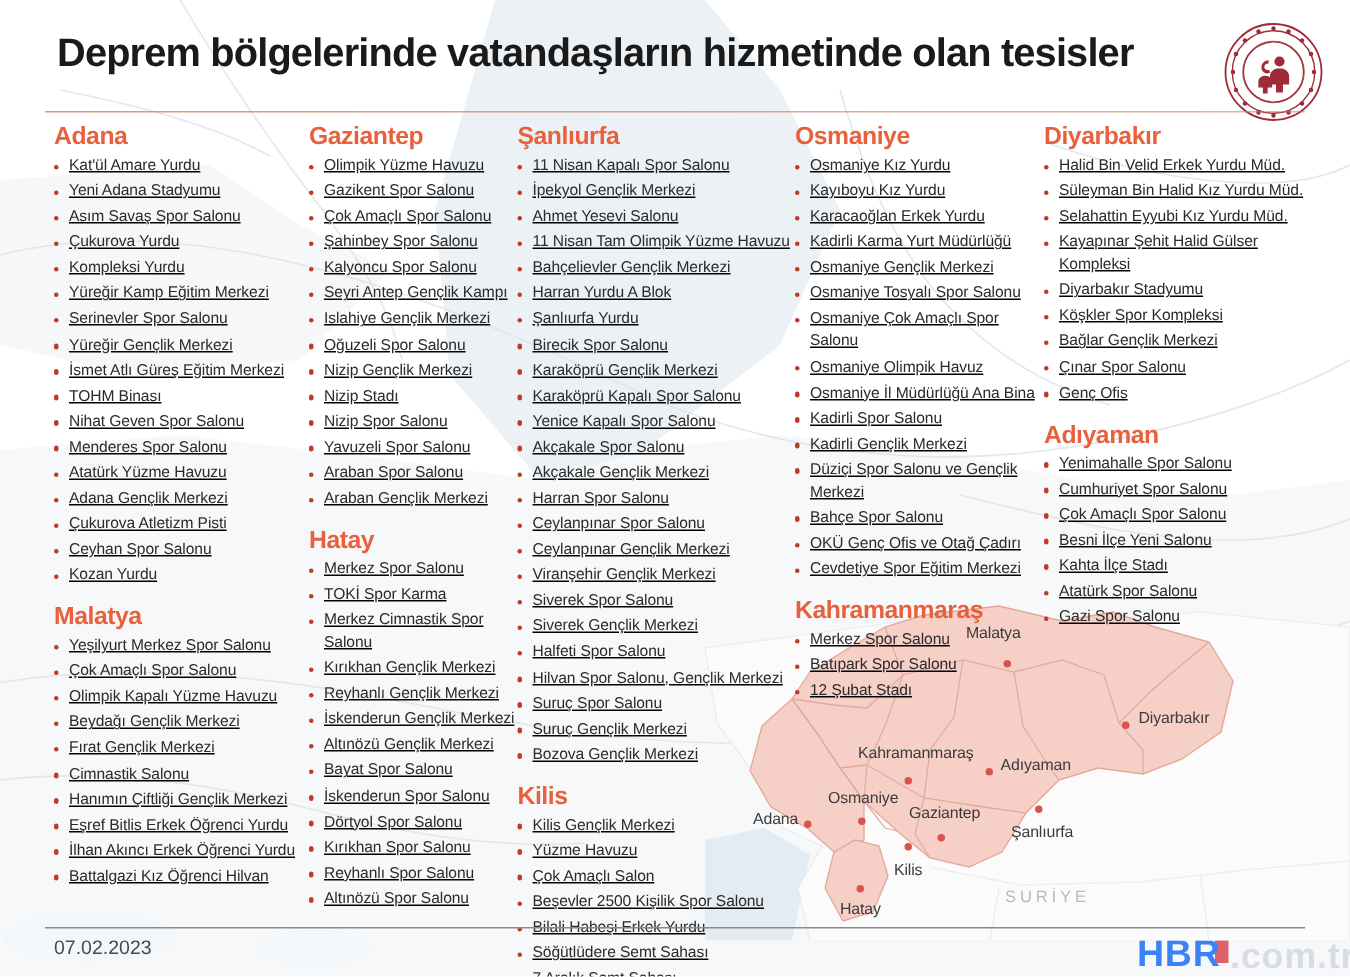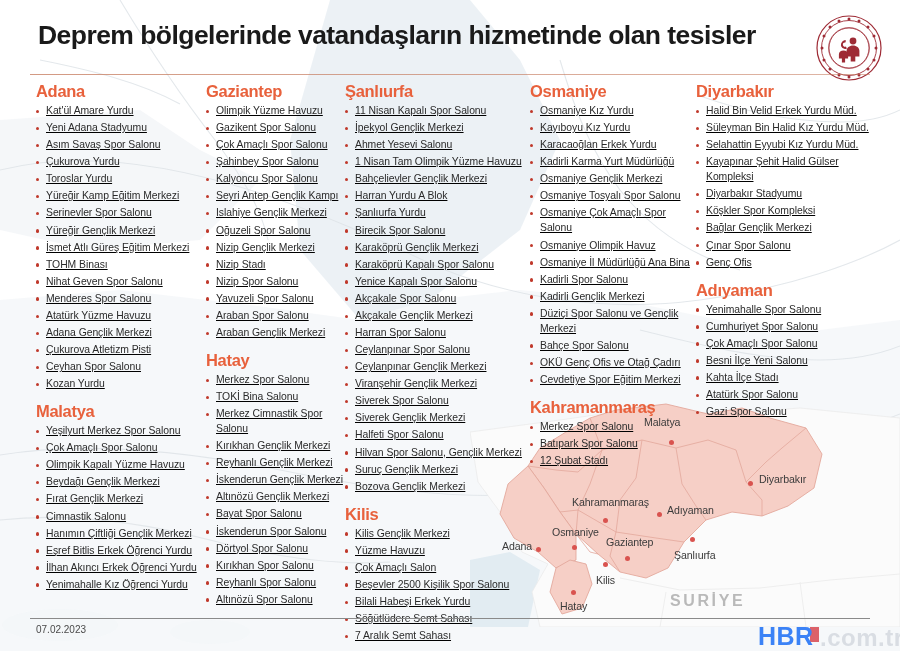--- a/index.html
+++ b/index.html
@@ -96,41 +96,40 @@
   #inset-map svg { width: 430px; height: 235px; display: block; }
   .map-city-label {
     position: absolute;
     font-size: 10.6px;
     color: #3b3b3b;
     white-space: nowrap;
     letter-spacing: -0.1px;
   }
   .map-country-label {
     position: absolute;
-    font-size: 16px;
+    font-size: 11px;
     color: #b9b9b9;
     letter-spacing: 2.6px;
     white-space: nowrap;
-    font-weight: bold;
   }
   .map-dot {
     position: absolute;
     width: 5px; height: 5px; border-radius: 50%;
     background: #d9534f;
   }
 
   
   #footer-rule {
     position: absolute; left: 30px; top: 618px; width: 840px; height: 1px;
     background: #8a8a8a;
     z-index: 6;
   }
   #footer-date {
     position: absolute; left: 36px; top: 624px;
-    font-size: 10px; color: #4a4a4a;
+    font-size: 13px; color: #4a4a4a;
     z-index: 6;
   }
 
   
   #watermark-ahbr {
     position: absolute; left: 752px; top: 578px;
     width: 148px; height: 70px; z-index: 2;
     pointer-events: none;
   }
   #wm-a {
@@ -229,21 +228,21 @@
 
 <div id="columns">
   <div class="column col-1">
     <div class="province">
       <div class="province-title">Adana</div>
       <ul class="facility-list">
         <li class="facility-item">Kat'ül Amare Yurdu</li>
         <li class="facility-item">Yeni Adana Stadyumu</li>
         <li class="facility-item">Asım Savaş Spor Salonu</li>
         <li class="facility-item">Çukurova Yurdu</li>
-        <li class="facility-item">Toroslar Yurdu</li>
+        <li class="facility-item">Kompleksi Yurdu</li>
         <li class="facility-item">Yüreğir Kamp Eğitim Merkezi</li>
         <li class="facility-item">Serinevler Spor Salonu</li>
         <li class="facility-item">Yüreğir Gençlik Merkezi</li>
         <li class="facility-item">İsmet Atlı Güreş Eğitim Merkezi</li>
         <li class="facility-item">TOHM Binası</li>
         <li class="facility-item">Nihat Geven Spor Salonu</li>
         <li class="facility-item">Menderes Spor Salonu</li>
         <li class="facility-item">Atatürk Yüzme Havuzu</li>
         <li class="facility-item">Adana Gençlik Merkezi</li>
         <li class="facility-item">Çukurova Atletizm Pisti</li>
@@ -256,21 +255,21 @@
       <ul class="facility-list">
         <li class="facility-item">Yeşilyurt Merkez Spor Salonu</li>
         <li class="facility-item">Çok Amaçlı Spor Salonu</li>
         <li class="facility-item">Olimpik Kapalı Yüzme Havuzu</li>
         <li class="facility-item">Beydağı Gençlik Merkezi</li>
         <li class="facility-item">Fırat Gençlik Merkezi</li>
         <li class="facility-item">Cimnastik Salonu</li>
         <li class="facility-item">Hanımın Çiftliği Gençlik Merkezi</li>
         <li class="facility-item">Eşref Bitlis Erkek Öğrenci Yurdu</li>
         <li class="facility-item">İlhan Akıncı Erkek Öğrenci Yurdu</li>
-        <li class="facility-item">Yenimahalle Kız Öğrenci Yurdu</li>
+        <li class="facility-item">Battalgazi Kız Öğrenci Hilvan</li>
       </ul>
     </div>
   </div>
 
   <div class="column col-2">
     <div class="province">
       <div class="province-title">Gaziantep</div>
       <ul class="facility-list">
         <li class="facility-item">Olimpik Yüzme Havuzu</li>
         <li class="facility-item">Gazikent Spor Salonu</li>
@@ -285,21 +284,21 @@
         <li class="facility-item">Nizip Spor Salonu</li>
         <li class="facility-item">Yavuzeli Spor Salonu</li>
         <li class="facility-item">Araban Spor Salonu</li>
         <li class="facility-item">Araban Gençlik Merkezi</li>
       </ul>
     </div>
     <div class="province">
       <div class="province-title">Hatay</div>
       <ul class="facility-list">
         <li class="facility-item">Merkez Spor Salonu</li>
-        <li class="facility-item">TOKİ Bina Salonu</li>
+        <li class="facility-item">TOKİ Spor Karma</li>
         <li class="facility-item">Merkez Cimnastik Spor Salonu</li>
         <li class="facility-item">Kırıkhan Gençlik Merkezi</li>
         <li class="facility-item">Reyhanlı Gençlik Merkezi</li>
         <li class="facility-item">İskenderun Gençlik Merkezi</li>
         <li class="facility-item">Altınözü Gençlik Merkezi</li>
         <li class="facility-item">Bayat Spor Salonu</li>
         <li class="facility-item">İskenderun Spor Salonu</li>
         <li class="facility-item">Dörtyol Spor Salonu</li>
         <li class="facility-item">Kırıkhan Spor Salonu</li>
         <li class="facility-item">Reyhanlı Spor Salonu</li>
@@ -308,38 +307,39 @@
     </div>
   </div>
 
   <div class="column col-3">
     <div class="province">
       <div class="province-title">Şanlıurfa</div>
       <ul class="facility-list">
         <li class="facility-item">11 Nisan Kapalı Spor Salonu</li>
         <li class="facility-item">İpekyol Gençlik Merkezi</li>
         <li class="facility-item">Ahmet Yesevi Salonu</li>
-        <li class="facility-item">1 Nisan Tam Olimpik Yüzme Havuzu</li>
+        <li class="facility-item">11 Nisan Tam Olimpik Yüzme Havuzu</li>
         <li class="facility-item">Bahçelievler Gençlik Merkezi</li>
         <li class="facility-item">Harran Yurdu A Blok</li>
         <li class="facility-item">Şanlıurfa Yurdu</li>
         <li class="facility-item">Birecik Spor Salonu</li>
         <li class="facility-item">Karaköprü Gençlik Merkezi</li>
         <li class="facility-item">Karaköprü Kapalı Spor Salonu</li>
         <li class="facility-item">Yenice Kapalı Spor Salonu</li>
         <li class="facility-item">Akçakale Spor Salonu</li>
         <li class="facility-item">Akçakale Gençlik Merkezi</li>
         <li class="facility-item">Harran Spor Salonu</li>
         <li class="facility-item">Ceylanpınar Spor Salonu</li>
         <li class="facility-item">Ceylanpınar Gençlik Merkezi</li>
         <li class="facility-item">Viranşehir Gençlik Merkezi</li>
         <li class="facility-item">Siverek Spor Salonu</li>
         <li class="facility-item">Siverek Gençlik Merkezi</li>
         <li class="facility-item">Halfeti Spor Salonu</li>
         <li class="facility-item">Hilvan Spor Salonu, Gençlik Merkezi</li>
+        <li class="facility-item">Suruç Spor Salonu</li>
         <li class="facility-item">Suruç Gençlik Merkezi</li>
         <li class="facility-item">Bozova Gençlik Merkezi</li>
       </ul>
     </div>
     <div class="province">
       <div class="province-title">Kilis</div>
       <ul class="facility-list">
         <li class="facility-item">Kilis Gençlik Merkezi</li>
         <li class="facility-item">Yüzme Havuzu</li>
         <li class="facility-item">Çok Amaçlı Salon</li>

